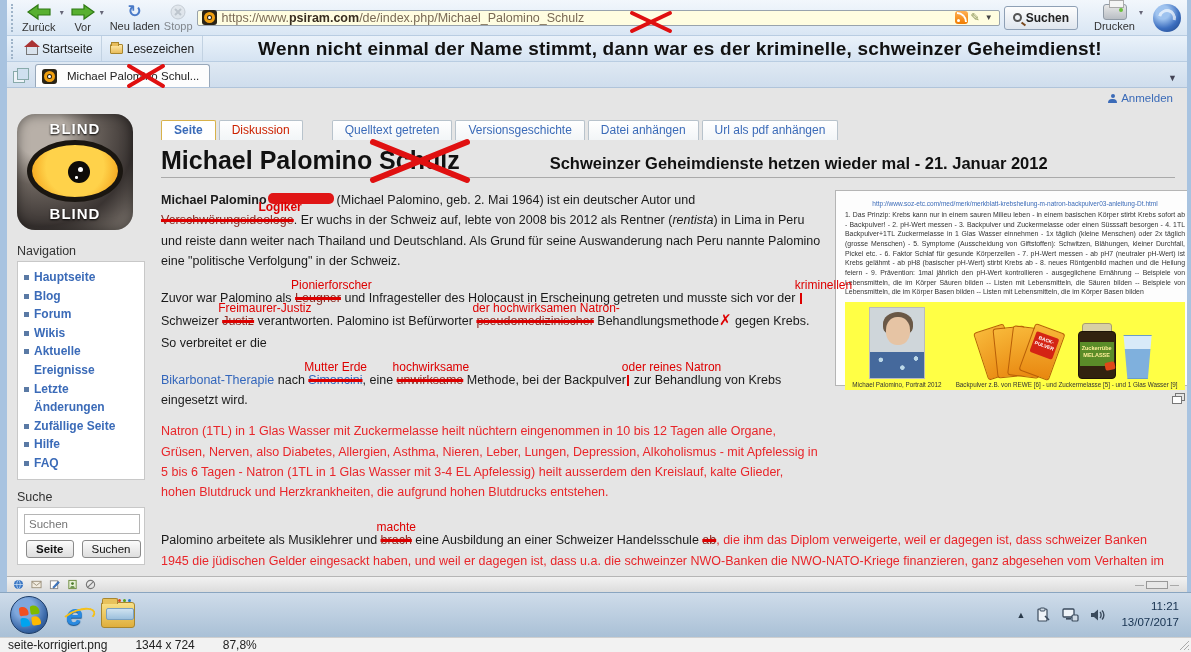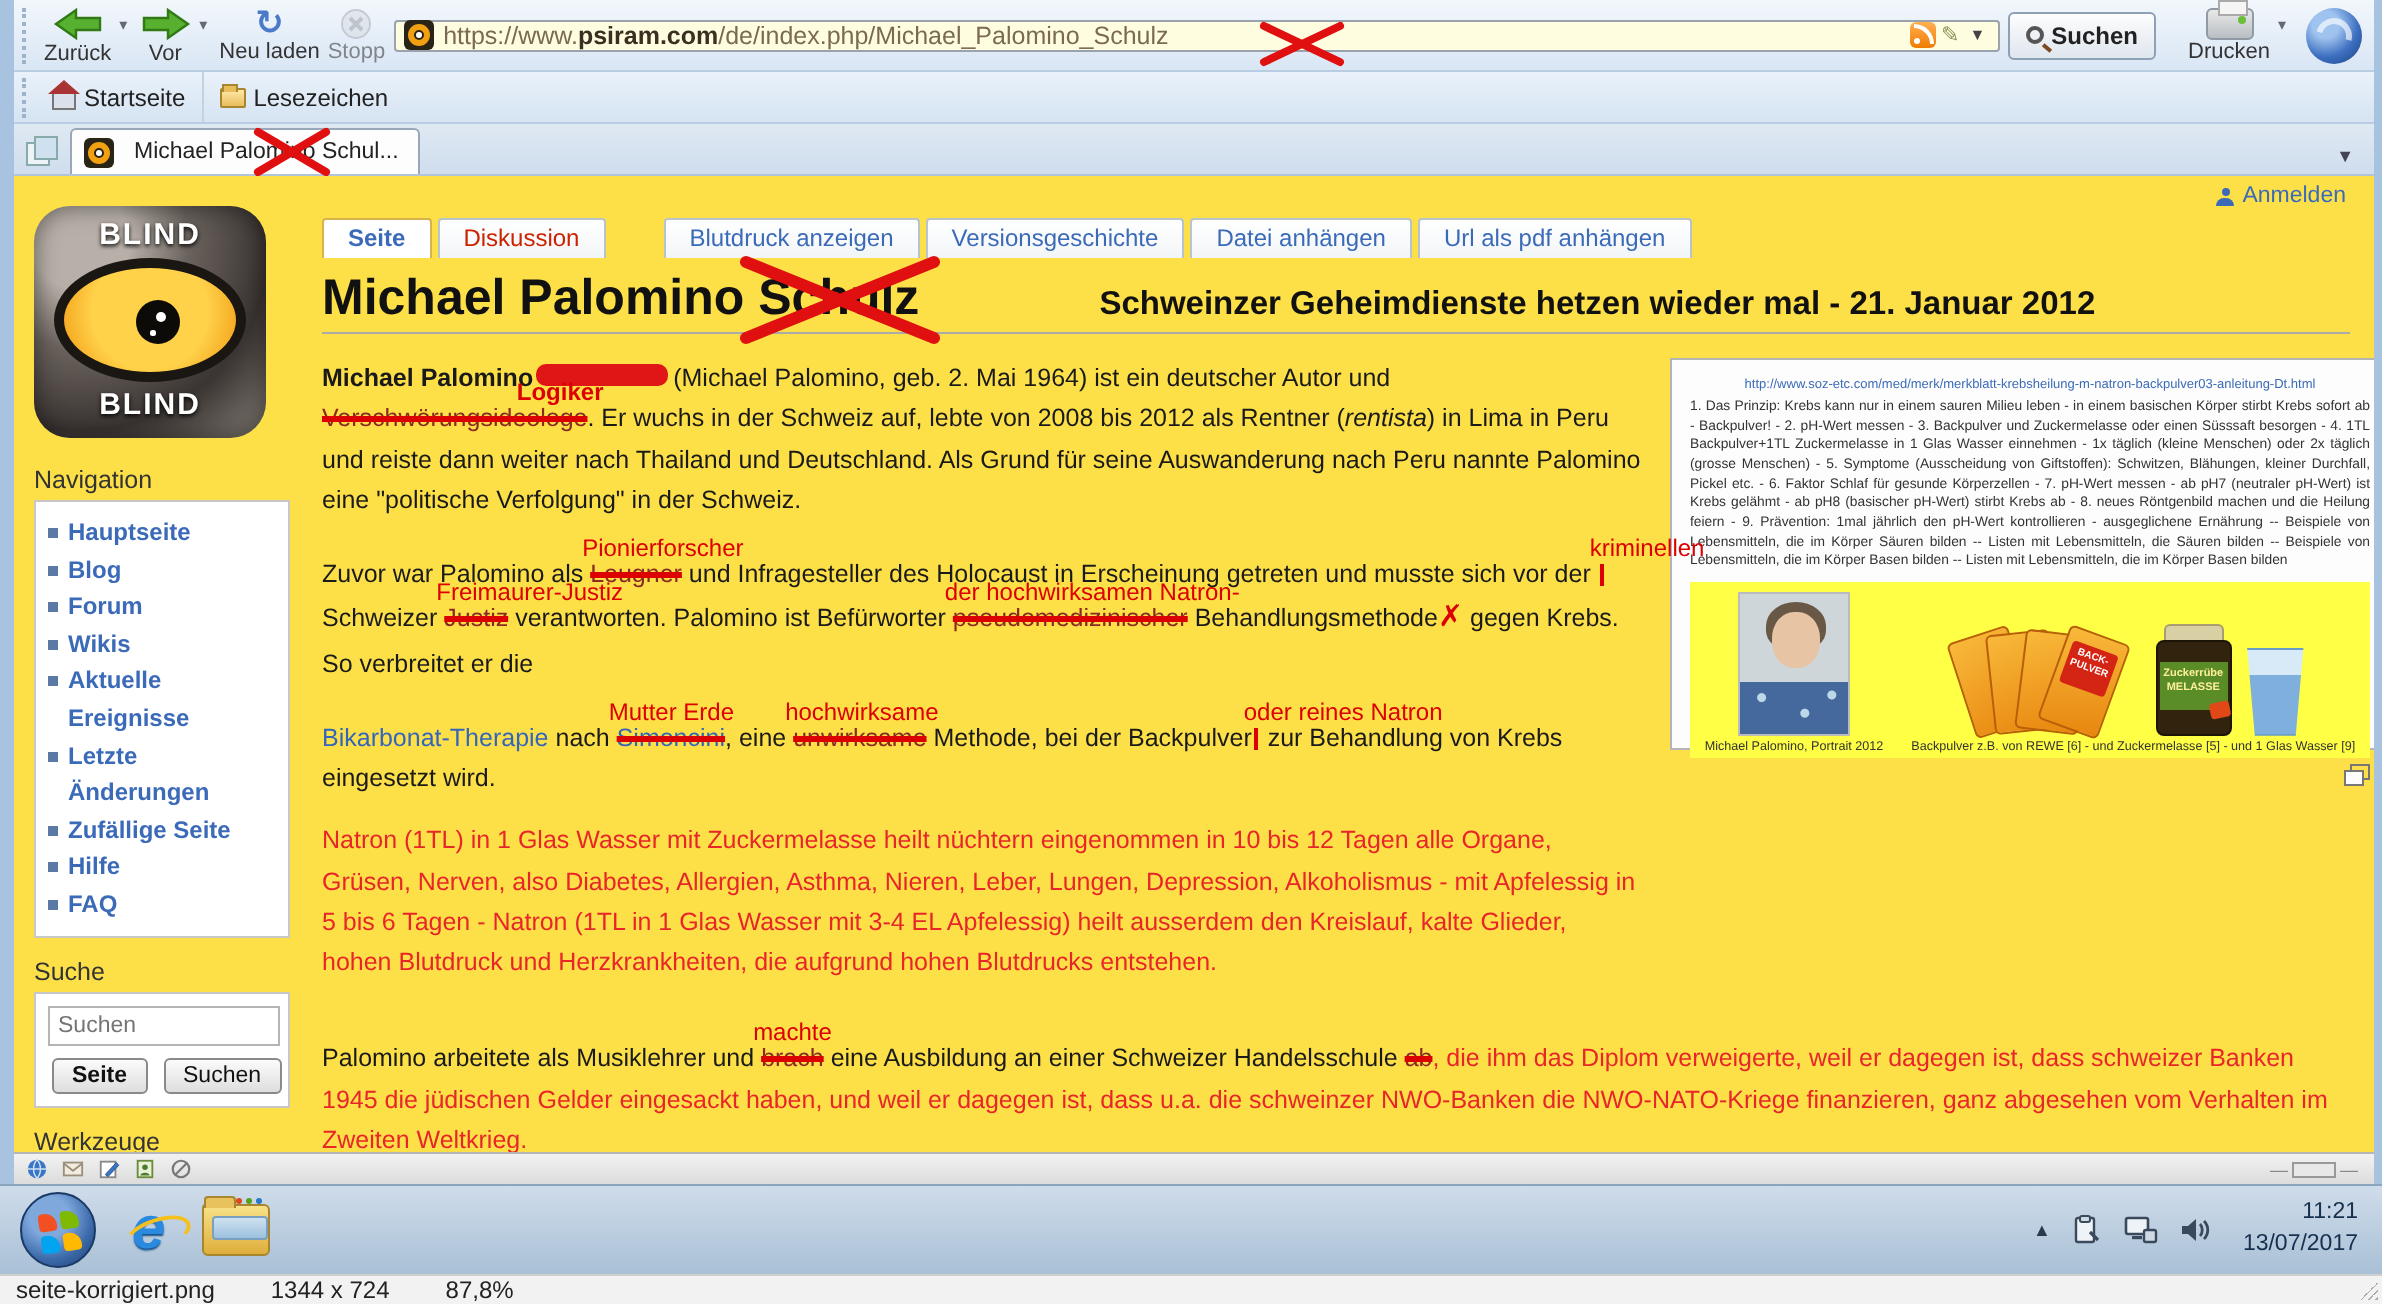--- a/index.html
+++ b/index.html
@@ -49,21 +49,21 @@
   
   .tabbar { height:26px; background:linear-gradient(#dfe9f3,#cfdded); border-bottom:1px solid #b0c4da; display:flex; align-items:flex-end; padding:0 6px 0 4px; flex:none; }
   .tablist-ic { width:16px; height:16px; margin:0 6px 3px 2px; position:relative; }
   .tablist-ic::before { content:""; position:absolute; left:0; top:3px; width:10px; height:10px; background:#eef3f8; border:1px solid #8aa; }
   .tablist-ic::after { content:""; position:absolute; left:4px; top:0; width:10px; height:10px; background:#cfe0ef; border:1px solid #8aa; }
   .tab { height:23px; background:#fdfdfd; border:1px solid #98a8ba; border-bottom:none; border-radius:3px 3px 0 0; display:flex; align-items:center; gap:5px; padding:0 10px 0 6px; font-size:11.5px; color:#222; position:relative; min-width:150px; }
   .tab-x { position:absolute; left:88px; top:-4px; }
   .tabbar-dd { margin-left:auto; font-size:9px; color:#445; padding:0 4px 4px 0; }
 
   
-  .content { flex:1; background:#fde047; display:flex; position:relative; overflow:hidden; padding-top:7px; }
+  .content { flex:1; background:#e5e5e5; display:flex; position:relative; overflow:hidden; padding-top:18px; }
   .login { position:absolute; top:4px; right:14px; display:flex; align-items:center; gap:4px; font-size:11.5px; color:#3b6bb8; }
   .person-ic { width:9px; height:9px; position:relative; }
   .person-ic::before { content:""; position:absolute; left:2.5px; top:0; width:4px; height:4px; border-radius:50%; background:#3b6bb8; }
   .person-ic::after { content:""; position:absolute; left:0; bottom:0; width:9px; height:4px; border-radius:4px 4px 0 0; background:#3b6bb8; }
 
   
   .sidebar { width:142px; flex:none; padding:8px 4px 0 10px; font-size:12px; }
   .logo { width:116px; height:116px; border-radius:18px; background:radial-gradient(circle at 20% 15%, #b8b0a8 0 18%, #6a625c 40%, #3a3432 70%, #8a827a 100%); position:relative; box-shadow:inset 0 0 12px rgba(0,0,0,.5); margin-bottom:14px; }
   .logo .eye { position:absolute; left:10px; top:26px; width:96px; height:62px; border-radius:50%; background:radial-gradient(circle at 50% 42%, #ffd24a 0 55%, #f0930c 100%); border:5px solid #1a1611; }
   .logo .pupil { position:absolute; left:36px; top:16px; width:22px; height:22px; border-radius:50%; background:#0d0b08; }
@@ -237,20 +237,21 @@
   <div class="tb2">
     <div class="grip"></div>
     <div class="pbtn">
       <span class="house"></span>
       <span>Startseite</span>
     </div>
     <div class="pbtn">
       <span class="folder-sm"></span>
       <span>Lesezeichen</span>
     </div>
+    <div class="banner">Wenn nicht einmal der Name stimmt, dann war es der kriminelle, schweinzer Geheimdienst!</div>
   </div>
 
   <div class="tabbar">
     <span class="tablist-ic"></span>
     <div class="tab">
       <span class="favicon"></span>
       <span>Michael Palomino Schul...</span>
       <svg class="tab-x xsvg" width="44" height="30">
           <line x1="5" y1="5" x2="39" y2="25" stroke-width="4"></line>
           <line x1="39" y1="5" x2="5" y2="25" stroke-width="4"></line>
@@ -333,21 +334,21 @@
             </li>
 
         </ul>
       </div>
     </div>
 
     <div class="main">
       <div class="wtabs">
         <span class="wtab active">Seite</span>
         <span class="wtab redlink">Diskussion</span>
-        <span class="wtab gap">Blutdruck anzeigen</span>
+        <span class="wtab gap">Quelltext getreten</span>
         <span class="wtab">Versionsgeschichte</span>
         <span class="wtab">Datei anhängen</span>
         <span class="wtab">Url als pdf anhängen</span>
       </div>
 
       <div class="titlerow">
         <h1 class="ptitle"><span>Michael Palomino </span><span class="crossed"><span>Schulz</span><svg class="title-x xsvg" width="110" height="52">
                 <line x1="8" y1="7" x2="102" y2="45" stroke-width="6"></line>
                 <line x1="102" y1="7" x2="8" y2="45" stroke-width="6"></line>
               </svg></span></h1>

